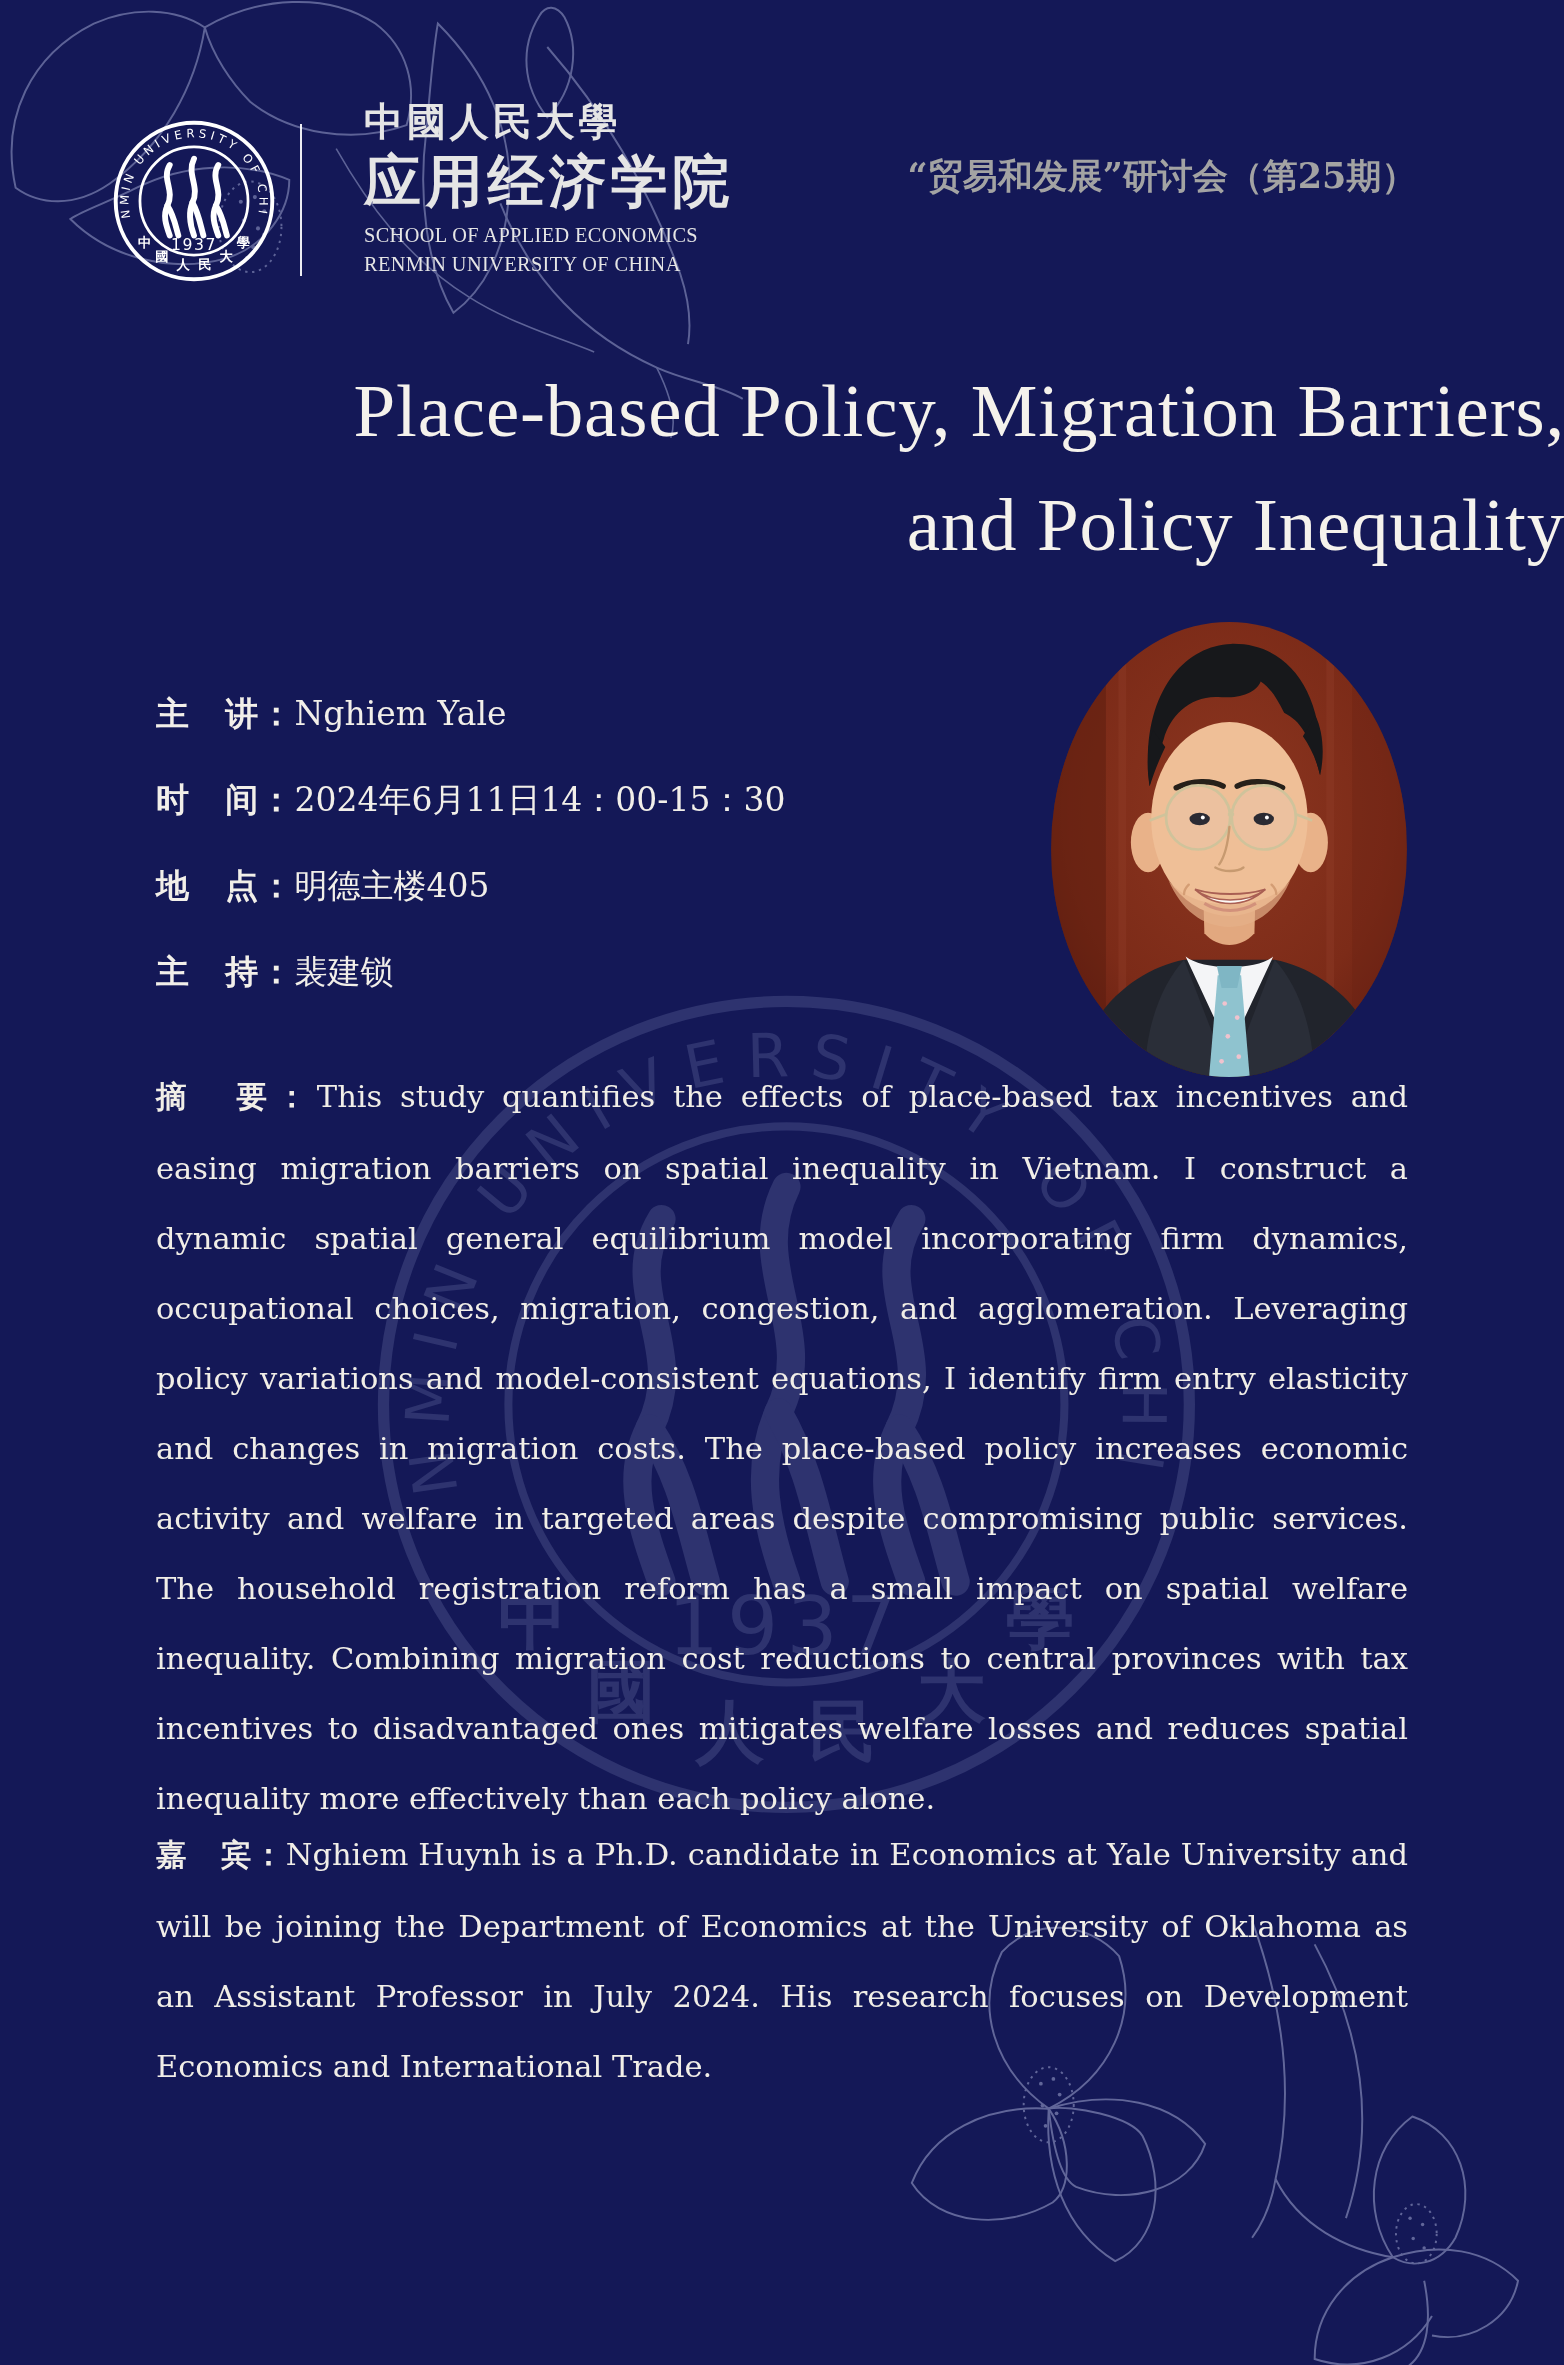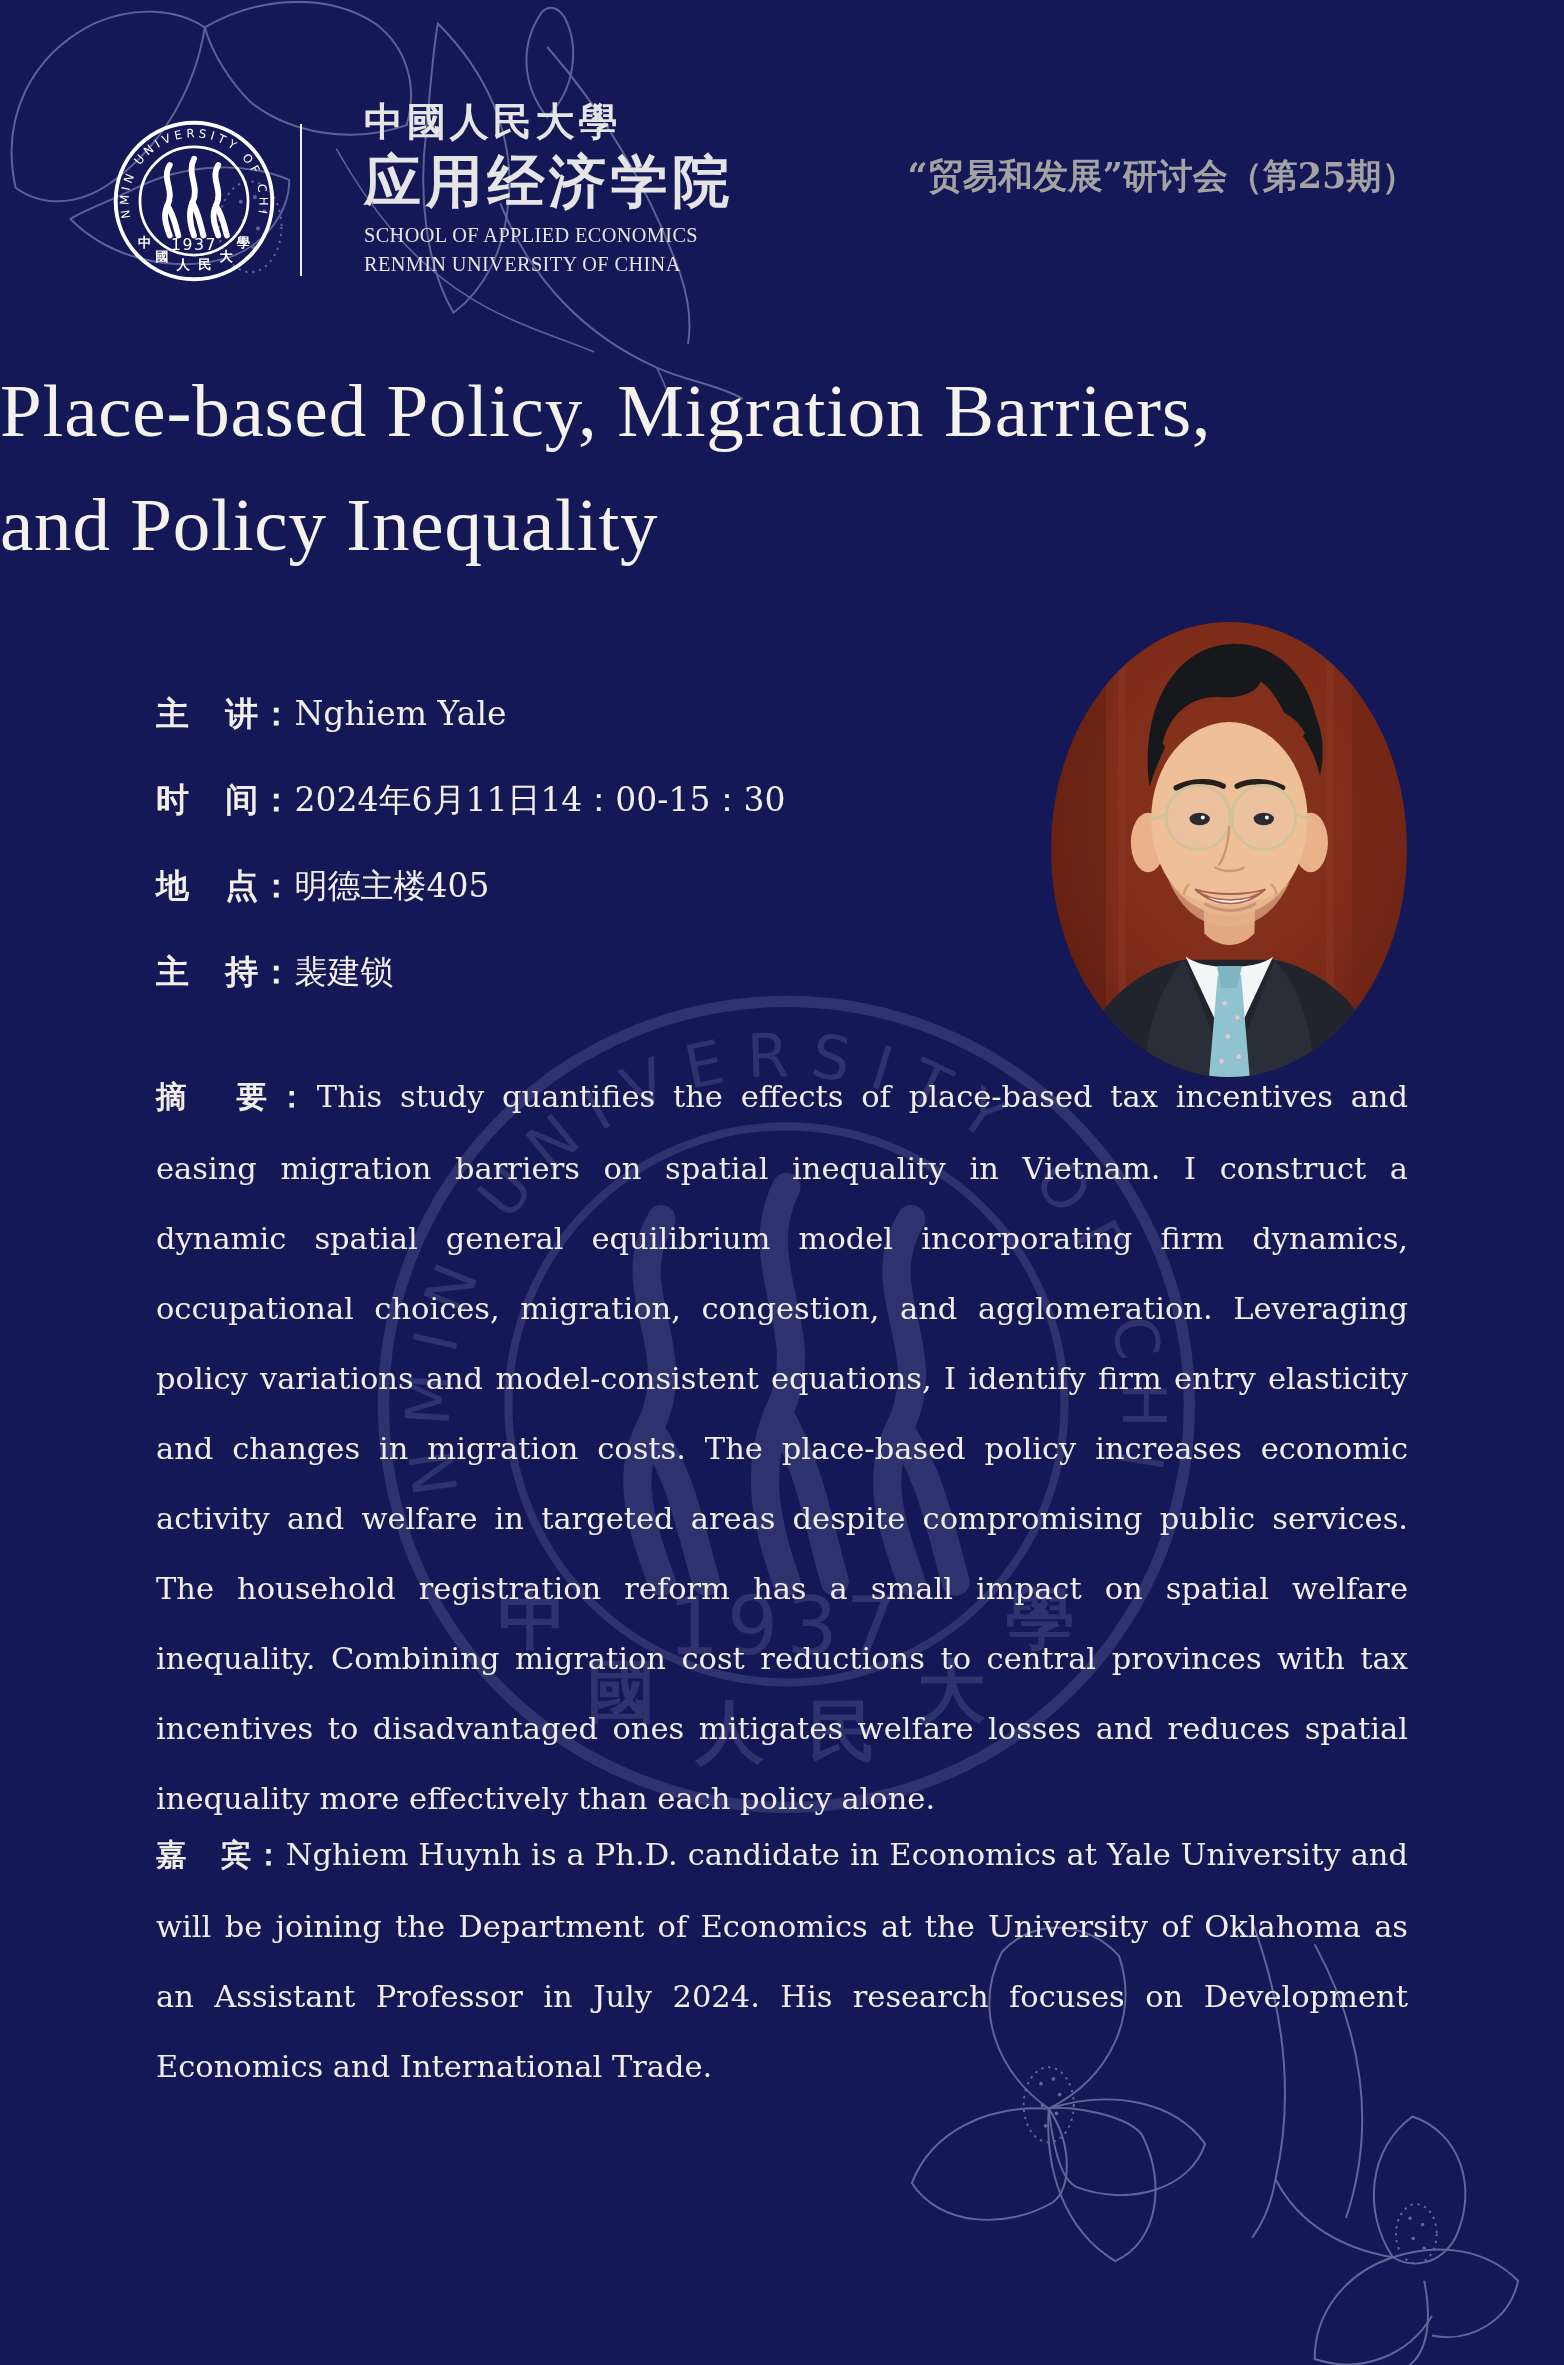--- a/index.html
+++ b/index.html
@@ -23,21 +23,21 @@
            font-family:"DejaVu Serif","Liberation Serif",serif;}
   .cn-school{font-size:57px; font-weight:700; letter-spacing:4.7px; line-height:1.05; margin-top:9.4px;}
   .en-school{font-size:20.3px; letter-spacing:0.4px; margin-top:12.5px; font-family:"Liberation Serif",serif;}
   .en-univ{font-size:20.3px; letter-spacing:0.4px; margin-top:6.3px; font-family:"Liberation Serif",serif;}
 
   .series{left:845px; top:150px; width:634px; text-align:center; color:#a3a3a3;
           font-weight:700; font-size:35px; line-height:52px;
           font-family:"DejaVu Serif","Liberation Serif",serif;}
 
   
-  .title{left:0; top:354px; width:1565px; text-align:left;
+  .title{left:0; top:354px; width:1565px; text-align:right;
          font-family:"Liberation Serif","DejaVu Serif",serif;
          font-size:75px; line-height:114px; font-weight:400;
          color:#f5f2ec; letter-spacing:0.8px;}
 
   
   .info{left:156px; top:695px; list-style:none; margin:0; padding:0;}
   .info li{margin:0 0 47px 0; font-size:33px; line-height:1.18; white-space:nowrap;}
   .info .lbl{font-weight:700; letter-spacing:1.6px;text-align:center;}
   .info .val{font-weight:400;}
 

